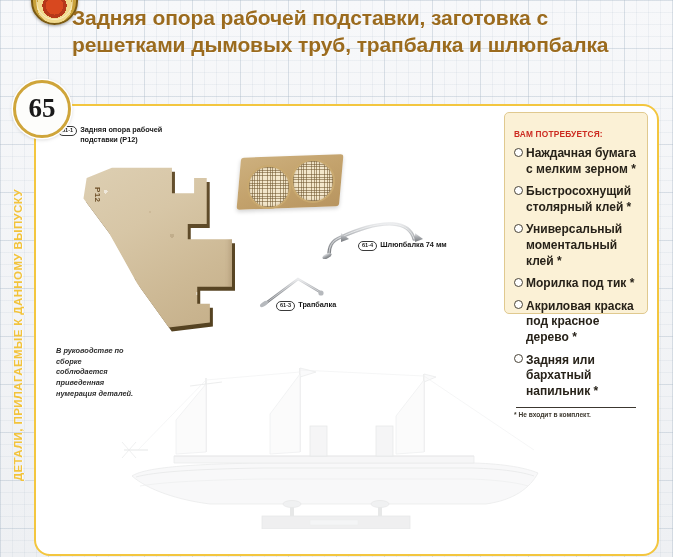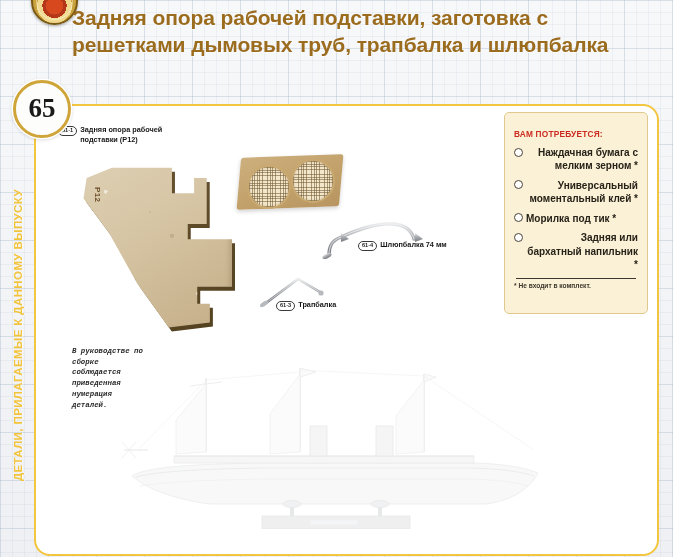--- a/index.html
+++ b/index.html
@@ -152,25 +152,24 @@
     flex: 0 0 auto;
     width: 7px;
     height: 7px;
     border: 1px solid #4a4438;
     border-radius: 50%;
     margin-top: 1.5px;
     margin-right: 3px;
     background: #fff;
   }
   .mat-text {
-    font-size: 10px;
+    font-size: 12px;
     line-height: 1.32;
     color: #272219;
     font-weight: 600;
-    text-align: right;
   }
   .mat-rule {
     border-top: 1px solid #3c3730;
     margin: 3px 2px 3px 2px;
   }
   .mat-note {
     font-size: 6.6px;
     color: #3d382e;
     font-weight: 600;
   }
@@ -304,29 +303,28 @@
     position: absolute;
     left: 222px;
     top: 155px;
     width: 72px;
     height: 48px;
   }
 
   
   .assembly-note {
     position: absolute;
-    left: 36px;
+    left: 20px;
     top: 240px;
     width: 78px;
     font-size: 7.4px;
     font-style: italic;
     font-weight: bold;
     line-height: 1.45;
     color: #2b2b2b;
-    font-family: Liberation Mono, monospace;
   }
 
   
   .ship-photo {
     position: absolute;
     left: 78px;
     top: 258px;
     width: 440px;
     height: 165px;
     opacity: 0.16;
@@ -458,25 +456,33 @@
   <div class="main-card" style="background:transparent;border:none;pointer-events:none;">
     <div class="materials-panel" style="pointer-events:auto;">
       <div class="materials-title">ВАМ ПОТРЕБУЕТСЯ:</div>
 
       <div class="mat-item">
         <span class="mat-bullet"></span>
         <span class="mat-text">Наждачная бумага с мелким зерном *</span>
       </div>
       <div class="mat-item">
         <span class="mat-bullet"></span>
+        <span class="mat-text">Быстросохнущий столярный клей *</span>
+      </div>
+      <div class="mat-item">
+        <span class="mat-bullet"></span>
         <span class="mat-text">Универсальный моментальный клей *</span>
       </div>
       <div class="mat-item">
         <span class="mat-bullet"></span>
         <span class="mat-text">Морилка под тик *</span>
+      </div>
+      <div class="mat-item">
+        <span class="mat-bullet"></span>
+        <span class="mat-text">Акриловая краска под красное дерево *</span>
       </div>
       <div class="mat-item">
         <span class="mat-bullet"></span>
         <span class="mat-text">Задняя или бархатный напильник *</span>
       </div>
 
       <div class="mat-rule"></div>
       <div class="mat-note">* Не входит в комплект.</div>
     </div>
   </div>

